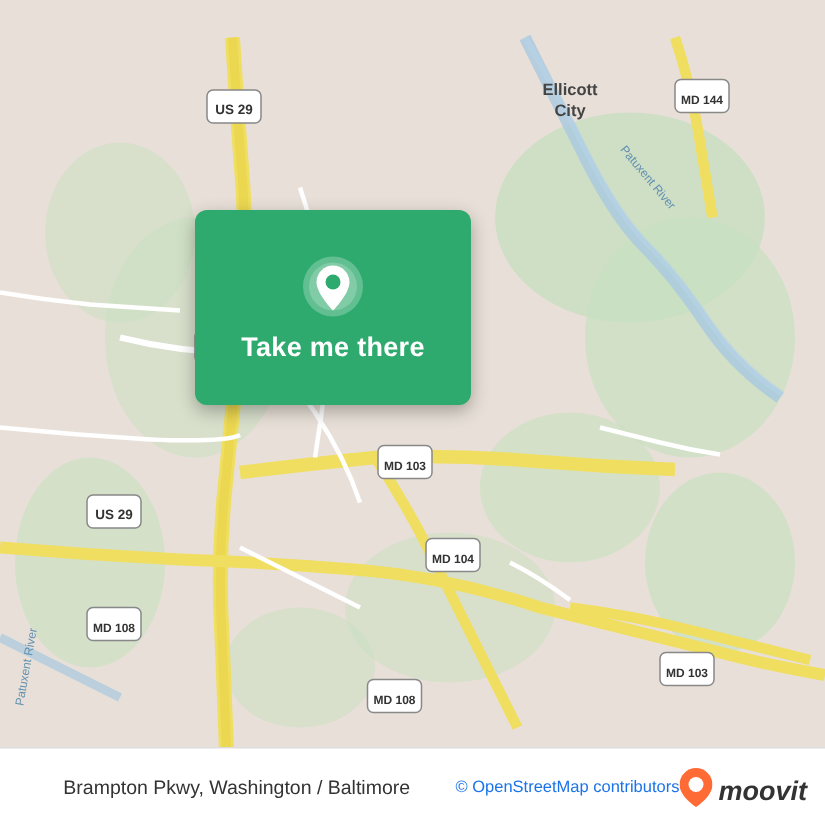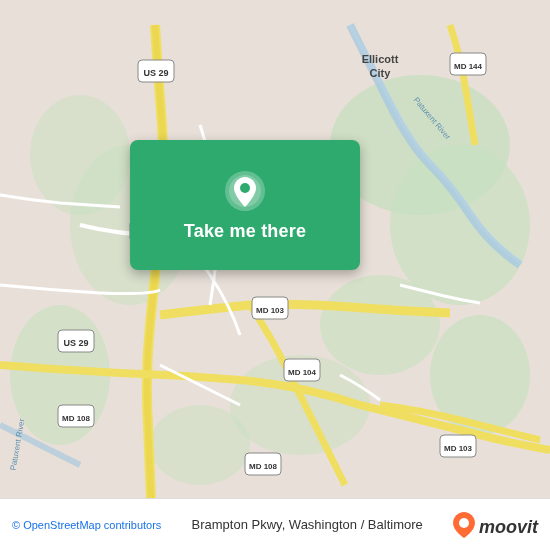--- a/index.html
+++ b/index.html
@@ -24,21 +24,21 @@
       position: absolute;
       top: 0; left: 0;
       width: 100%; height: 100%;
     }
 
     
     #location-card {
       position: absolute;
       top: 140px;
       left: 130px;
-      width: 230px;
+      width: 184px;
       height: 130px;
       background-color: #2eaa6e;
       border-radius: 8px;
       display: flex;
       flex-direction: column;
       align-items: center;
       justify-content: center;
       gap: 8px;
       cursor: pointer;
       box-shadow: 0 4px 12px rgba(0,0,0,0.3);
@@ -193,25 +193,25 @@
       <circle cx="22" cy="22" r="20" fill="white" opacity="0.25"></circle>
       <circle cx="22" cy="22" r="16" fill="white" opacity="0.2"></circle>
 
       <path d="M22 8 C16 8 11 13 11 19 C11 27 22 38 22 38 C22 38 33 27 33 19 C33 13 28 8 22 8 Z" fill="white"></path>
       <circle cx="22" cy="19" r="5" fill="#2eaa6e"></circle>
     </svg>
     <span id="take-me-there-label">Take me there</span>
   </div>
 
   <div id="bottom-bar">
+    <div id="location-info">
+      <span>Brampton Pkwy, Washington / Baltimore</span>
+    </div>
     <div id="attribution">
       <span>© OpenStreetMap contributors</span>
-    </div>
-    <div id="location-info">
-      <span>Brampton Pkwy, Washington / Baltimore</span>
     </div>
     <div id="moovit-logo">
 
       <svg id="moovit-pin" viewBox="0 0 22 26" xmlns="http://www.w3.org/2000/svg">
         <path d="M11 0 C5 0 0 5 0 11 C0 19 11 26 11 26 C11 26 22 19 22 11 C22 5 17 0 11 0 Z" fill="#ff6b35"></path>
         <circle cx="11" cy="11" r="5" fill="white"></circle>
       </svg>
       <span id="moovit-text">moovit</span>
     </div>
   </div>

